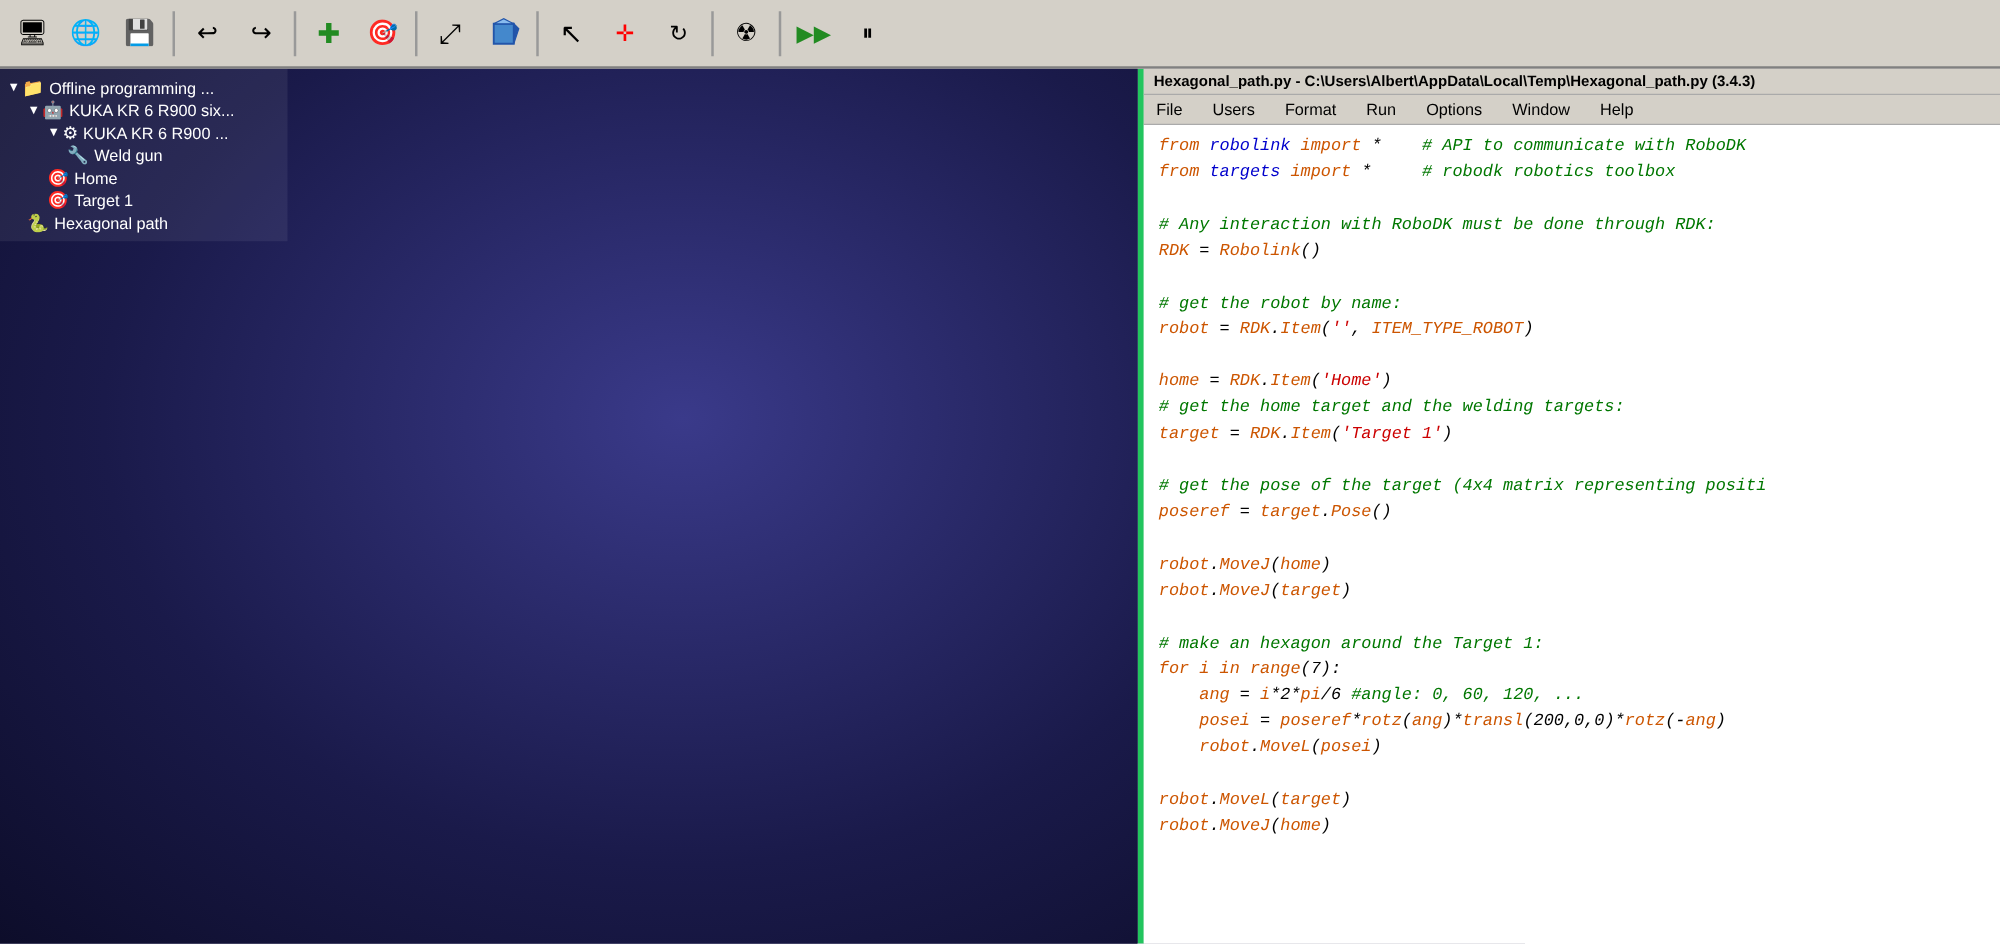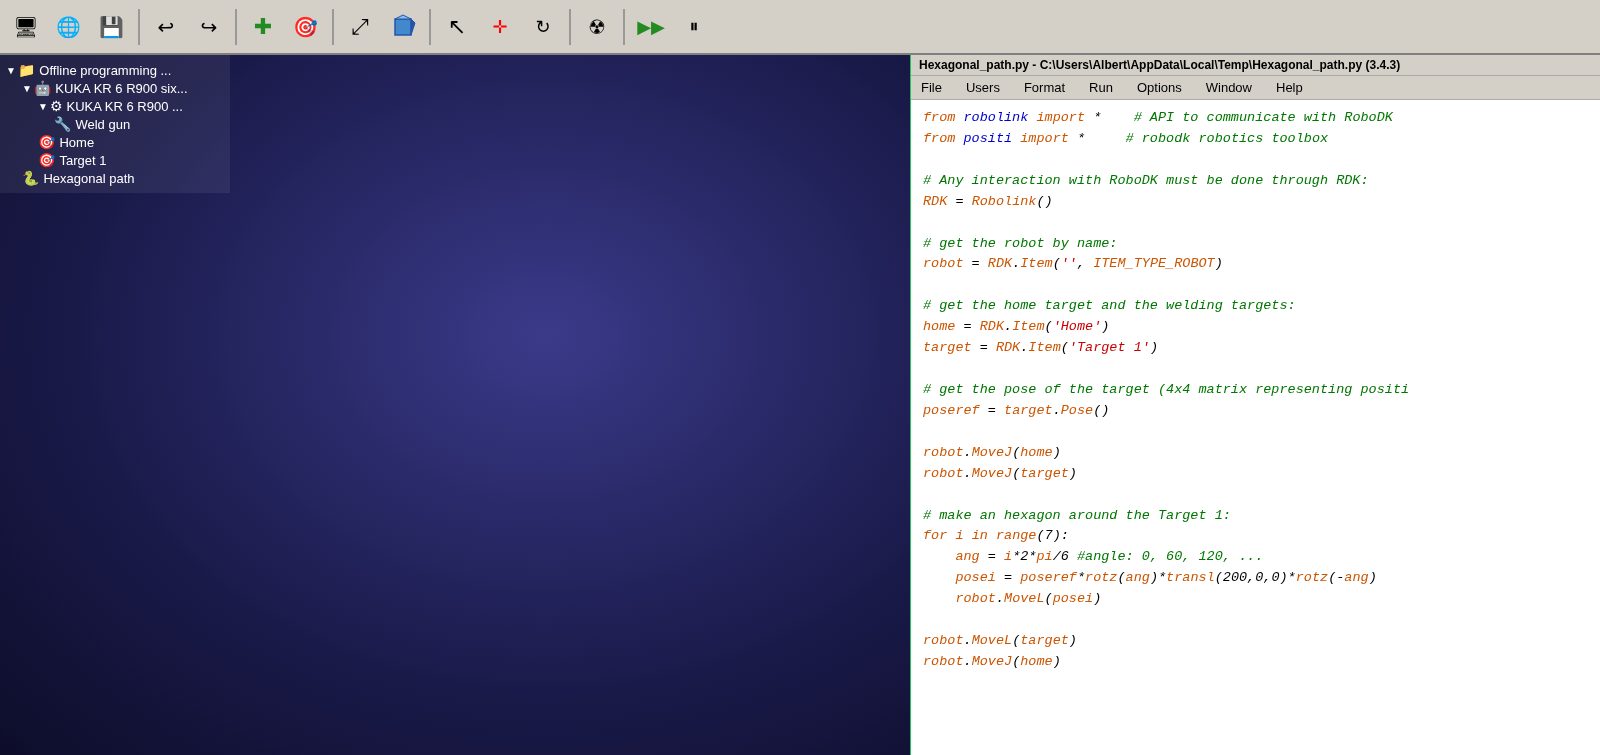--- a/index.html
+++ b/index.html
@@ -69,21 +69,21 @@
       width: 100%;
       height: 100%;
     }
 
     
     #right-panel {
       flex: 1;
       display: flex;
       flex-direction: column;
       background: #e5e5e5;
-      border-left: 1px solid #22c55e;
+      border-left: 5px solid #22c55e;
     }
 
     
     #editor-titlebar {
       background: #d4d0c8;
       border-bottom: 1px solid #aaa;
       padding: 3px 8px;
       font-size: 12px;
       font-weight: bold;
       color: #000;
@@ -301,39 +301,39 @@
       <span class="menu-item">Format</span>
       <span class="menu-item">Run</span>
       <span class="menu-item">Options</span>
       <span class="menu-item">Window</span>
       <span class="menu-item">Help</span>
     </div>
     <div id="code-area">
 
       <span class="code-line"><span class="c-orange">from</span> <span class="c-blue">robolink</span> <span class="c-orange">import</span> *    <span class="c-comment"># API to communicate with RoboDK</span></span>
 
-      <span class="code-line"><span class="c-orange">from</span> <span class="c-blue">positi</span> <span class="c-orange">import</span> *     <span class="c-comment"># robodk robotics toolbox</span></span>
+      <span class="code-line"><span class="c-orange">from</span> <span class="c-blue">targets</span> <span class="c-orange">import</span> *     <span class="c-comment"># robodk robotics toolbox</span></span>
 
       <span class="code-line"> </span>
 
       <span class="code-line"><span class="c-comment"># Any interaction with RoboDK must be done through RDK:</span></span>
 
       <span class="code-line"><span class="c-orange">RDK</span> = <span class="c-orange">Robolink</span>()</span>
 
       <span class="code-line"> </span>
 
       <span class="code-line"><span class="c-comment"># get the robot by name:</span></span>
 
       <span class="code-line"><span class="c-orange">robot</span> = <span class="c-orange">RDK</span>.<span class="c-orange">Item</span>(<span class="c-red">''</span>, <span class="c-orange">ITEM_TYPE_ROBOT</span>)</span>
 
       <span class="code-line"> </span>
 
+      <span class="code-line"><span class="c-orange">home</span> = <span class="c-orange">RDK</span>.<span class="c-orange">Item</span>(<span class="c-red">'Home'</span>)</span>
+
       <span class="code-line"><span class="c-comment"># get the home target and the welding targets:</span></span>
-
-      <span class="code-line"><span class="c-orange">home</span> = <span class="c-orange">RDK</span>.<span class="c-orange">Item</span>(<span class="c-red">'Home'</span>)</span>
 
       <span class="code-line"><span class="c-orange">target</span> = <span class="c-orange">RDK</span>.<span class="c-orange">Item</span>(<span class="c-red">'Target 1'</span>)</span>
 
       <span class="code-line"> </span>
 
       <span class="code-line"><span class="c-comment"># get the pose of the target (4x4 matrix representing positi</span></span>
 
       <span class="code-line"><span class="c-orange">poseref</span> = <span class="c-orange">target</span>.<span class="c-orange">Pose</span>()</span>
 
       <span class="code-line"> </span>

